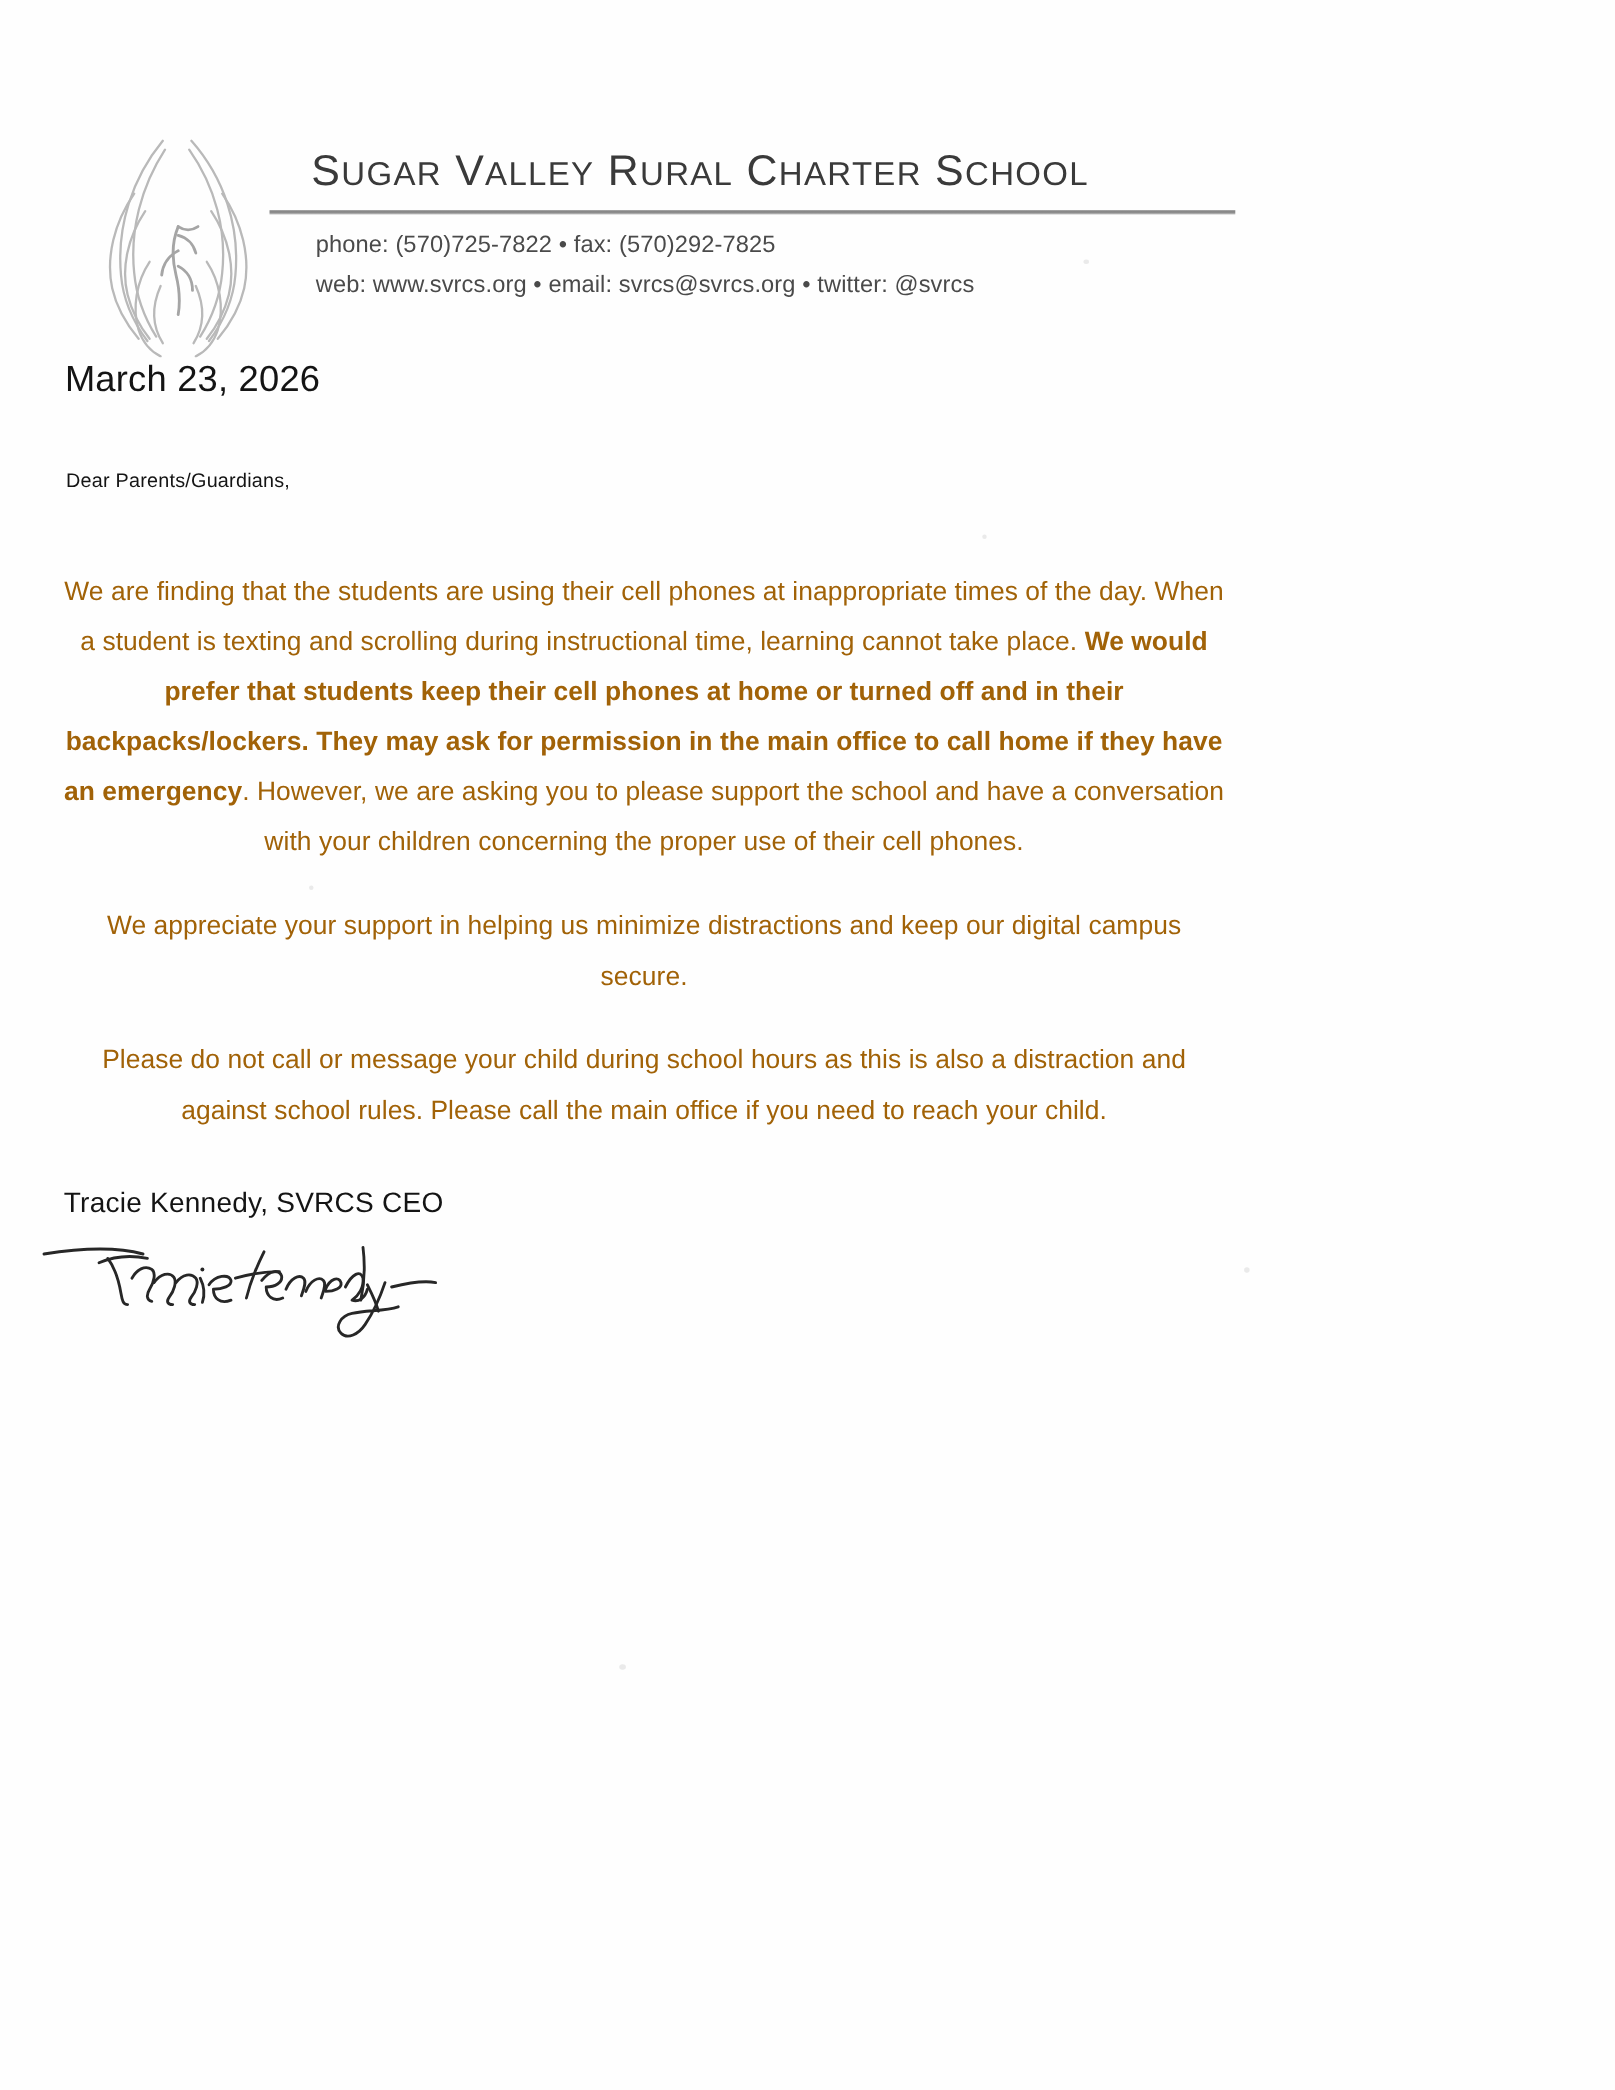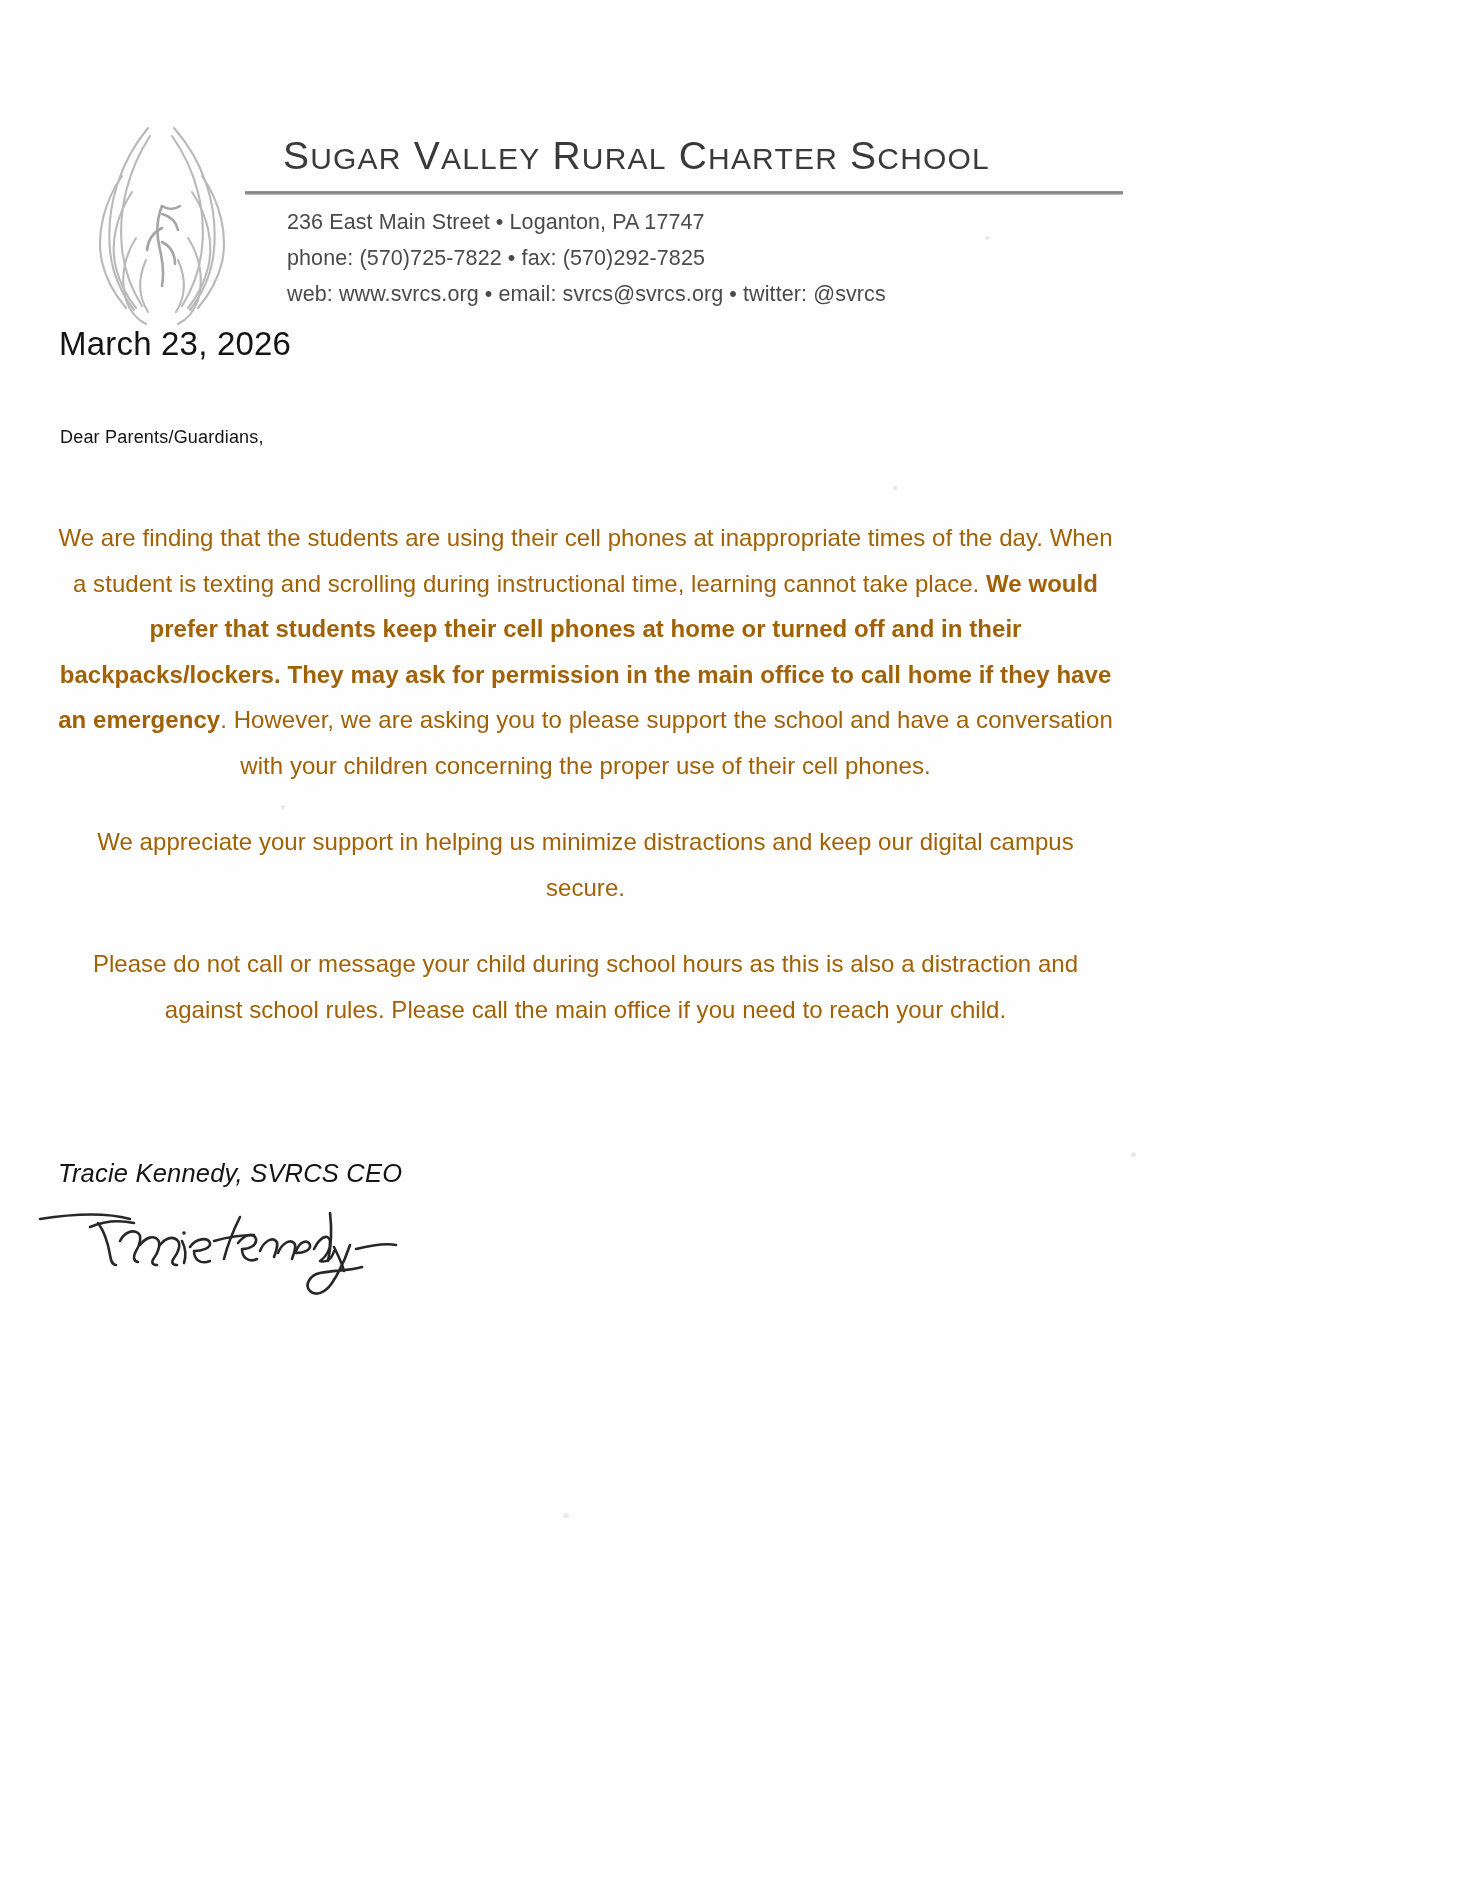--- a/index.html
+++ b/index.html
@@ -129,23 +129,22 @@
     text-align: center;
     margin: 0 0 31px 0;
     letter-spacing: 0.05px;
   }
   .para:last-child { margin-bottom: 0; }
   .para b { font-weight: 700; }
 
   .signature-block {
     position: absolute;
     left: 58px;
-    top: 1159px;
+    top: 1080px;
     width: 700px;
-    font-style: italic;
   }
   .signer {
     font-size: 25.5px;
     color: #141414;
     letter-spacing: 0.2px;
   }
   .sig-ink {
     position: absolute;
     left: -20px;
     top: 34px;
@@ -208,21 +207,20 @@
         <span class="cap">V</span><span class="sc">ALLEY</span>
         <span class="cap">R</span><span class="sc">URAL</span>
         <span class="cap">C</span><span class="sc">HARTER</span>
         <span class="cap">S</span><span class="sc">CHOOL</span>
       </div>
     </div>
 
     <div class="rule"></div>
 
     <div class="contact">
-      <div>236 East Main Street • Loganton, PA 17747</div>
       <div>phone: (570)725-7822 • fax: (570)292-7825</div>
       <div>web: www.svrcs.org • email: svrcs@svrcs.org • twitter: @svrcs</div>
     </div>
   </div>
 
   <div class="letter">
 
     <div class="date">March 23, 2026</div>
 
     <div class="salutation">Dear Parents/Guardians,</div>

